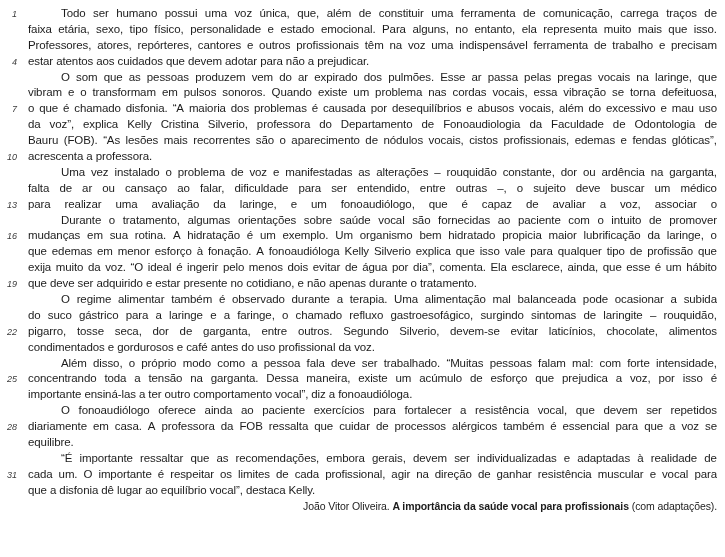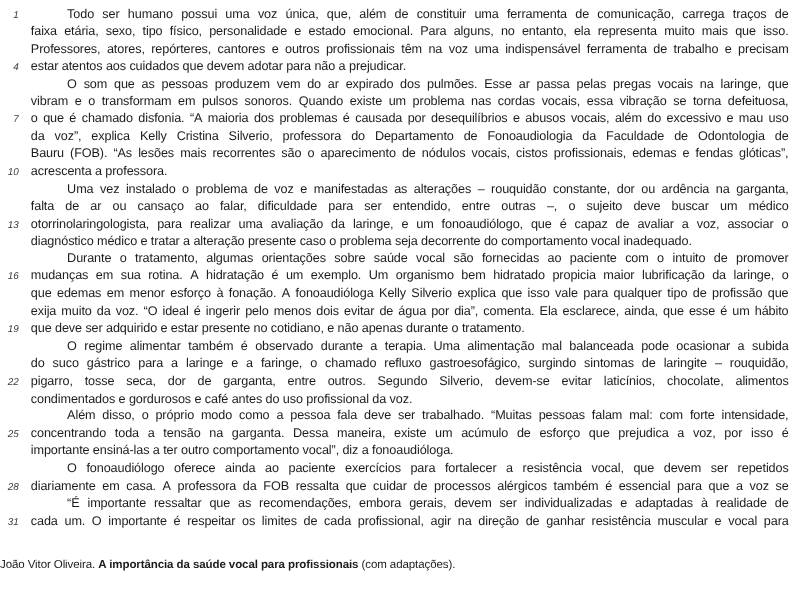--- a/index.html
+++ b/index.html
@@ -41,22 +41,22 @@
     letter-spacing: -0.1px;
     white-space: pre;
     overflow: hidden;
   }
   .linetext.just {
     display: flex;
     justify-content: space-between;
     white-space: nowrap;
   }
   .attribution {
-    margin-top: 24px;
-    text-align: left;
+    margin-top: 1px;
+    text-align: right;
     font-size: 10.5px;
     letter-spacing: -0.1px;
     white-space: pre;
     color: #1c1c1c;
   }
   .attribution .bold { font-weight: bold; }
 </style>
 </head>
 <body>
 
@@ -305,44 +305,39 @@
           <span>sujeito</span>
           <span>deve</span>
           <span>buscar</span>
           <span>um</span>
           <span>médico</span>
         </div>
       </div>
       <div class="line">
         <span class="lineno">13</span>
         <div class="linetext just">
-          <span>otorrinolaringologista,</span>
           <span>para</span>
           <span>realizar</span>
           <span>uma</span>
           <span>avaliação</span>
           <span>da</span>
           <span>laringe,</span>
           <span>e</span>
           <span>um</span>
           <span>fonoaudiólogo,</span>
           <span>que</span>
           <span>é</span>
           <span>capaz</span>
           <span>de</span>
           <span>avaliar</span>
           <span>a</span>
           <span>voz,</span>
           <span>associar</span>
           <span>o</span>
         </div>
-      </div>
-      <div class="line">
-        <span class="lineno"></span>
-        <div class="linetext">diagnóstico médico e tratar a alteração presente caso o problema seja decorrente do comportamento vocal inadequado.</div>
       </div>
       <div class="line">
         <span class="lineno"></span>
         <div class="linetext just">
           <span style="padding-left: 33px;">Durante</span>
           <span>o</span>
           <span>tratamento,</span>
           <span>algumas</span>
           <span>orientações</span>
           <span>sobre</span>
@@ -608,20 +603,24 @@
           <span>essencial</span>
           <span>para</span>
           <span>que</span>
           <span>a</span>
           <span>voz</span>
           <span>se</span>
         </div>
       </div>
       <div class="line">
         <span class="lineno"></span>
+        <div class="linetext">equilibre.</div>
+      </div>
+      <div class="line">
+        <span class="lineno"></span>
         <div class="linetext just">
           <span style="padding-left: 33px;">“É</span>
           <span>importante</span>
           <span>ressaltar</span>
           <span>que</span>
           <span>as</span>
           <span>recomendações,</span>
           <span>embora</span>
           <span>gerais,</span>
           <span>devem</span>
@@ -653,15 +652,19 @@
           <span>direção</span>
           <span>de</span>
           <span>ganhar</span>
           <span>resistência</span>
           <span>muscular</span>
           <span>e</span>
           <span>vocal</span>
           <span>para</span>
         </div>
       </div>
+      <div class="line">
+        <span class="lineno"></span>
+        <div class="linetext">que a disfonia dê lugar ao equilíbrio vocal”, destaca Kelly.</div>
+      </div>
     </div>
   <div class="attribution"><span>João Vitor Oliveira. </span><span class="bold">A importância da saúde vocal para profissionais</span><span> (com adaptações).</span></div>
 </div>
 
 </body></html>

